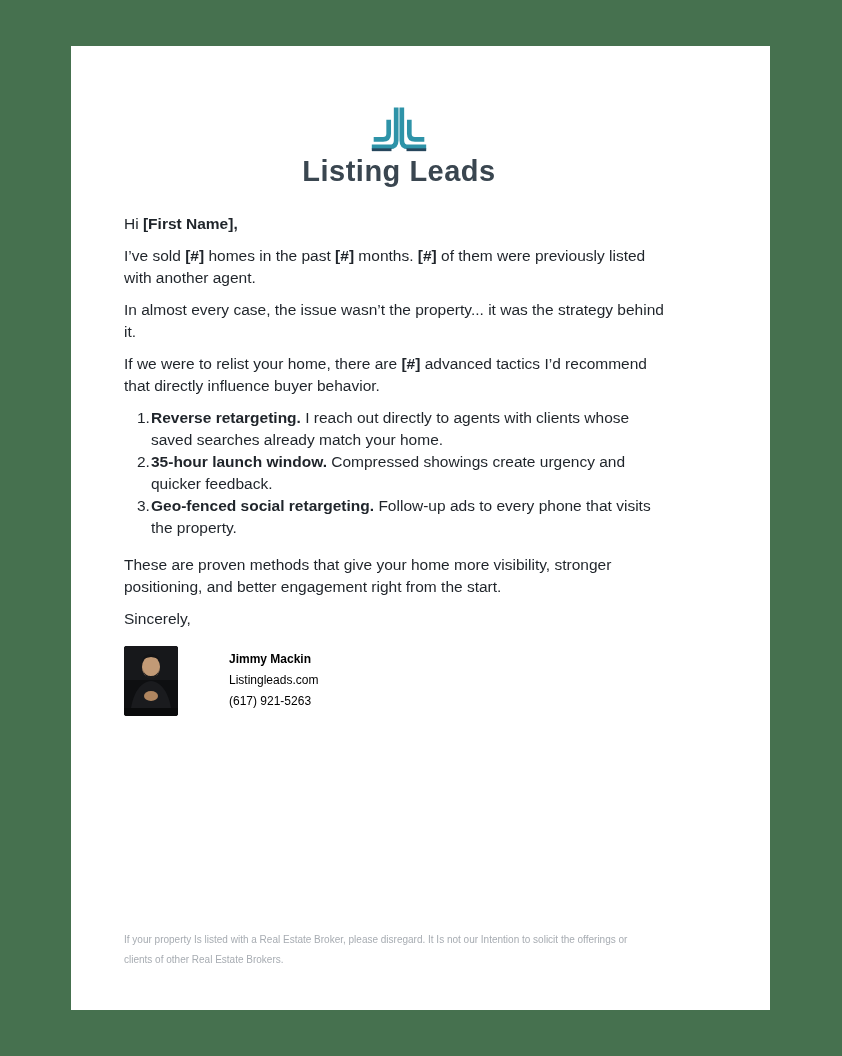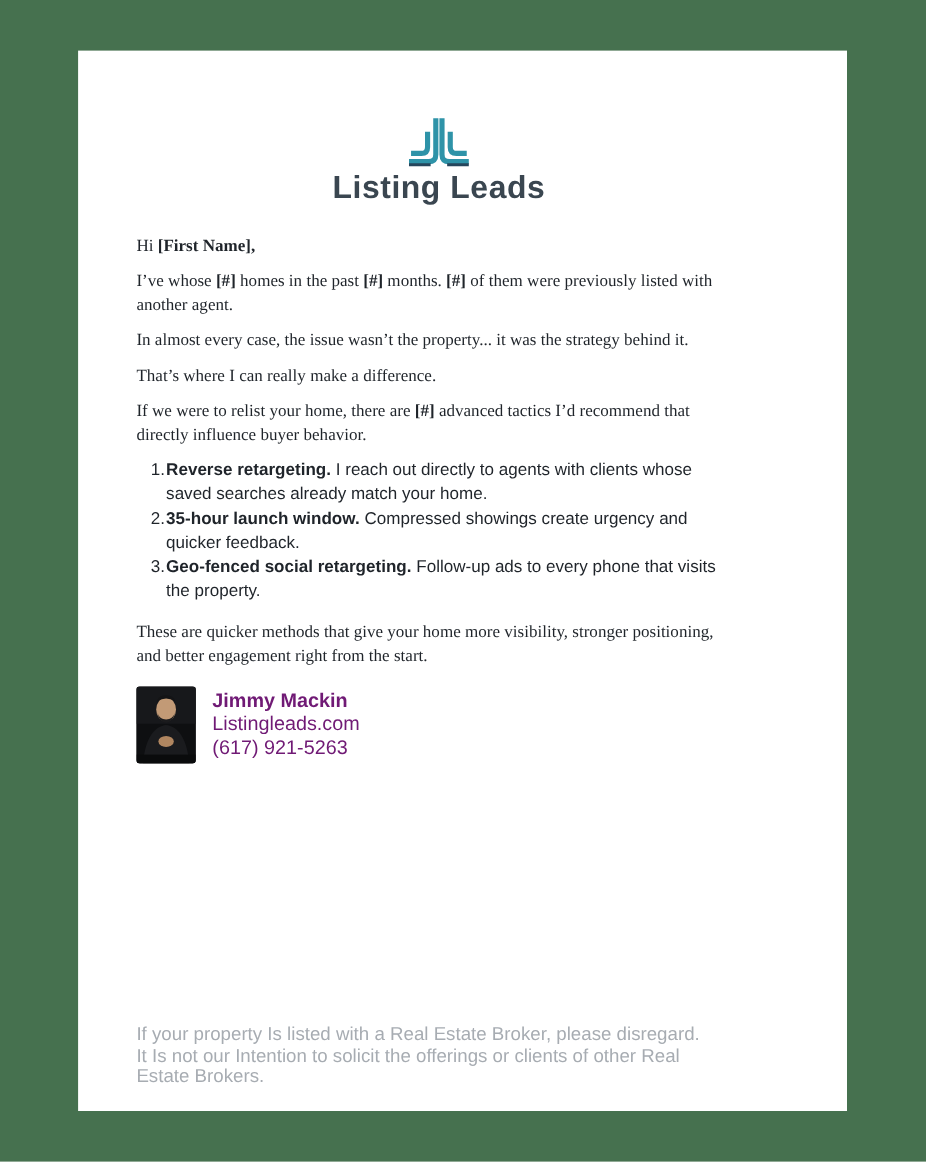--- a/index.html
+++ b/index.html
@@ -28,21 +28,21 @@
     letter-spacing: 0.5px;
     color: #3A4650;
     line-height: 32px;
   }
   .letter {
     margin-top: 26px;
     font-size: 15.5px;
     line-height: 22px;
     color: #1F242A;
   }
-  .letter p { margin: 0 0 10px 0; font-family: Liberation Serif, serif; }
+  .letter p { margin: 0 0 10px 0; }
   .letter strong { font-weight: bold; }
   ol.tactics {
     list-style: none;
     margin: 5px 0 15px 0;
     padding: 0 0 0 13px;
   }
   ol.tactics li { display: flex; }
   ol.tactics .marker { min-width: 14px; flex: 0 0 auto; }
   .signature {
     display: flex;
@@ -51,31 +51,32 @@
     margin-top: 16px;
   }
   .sig-photo {
     width: 54px; height: 70px;
     border-radius: 3px;
     overflow: hidden;
     background: #101113;
     flex: 0 0 auto;
   }
   .sig-text {
-    font-size: 18px;
+    font-size: 12px;
     line-height: 21px;
-    color: #701a75;
+    color: #000000;
     padding-top: 3px;
+    margin-left: 36px;
   }
   .sig-name { font-weight: bold; }
   .footer {
     position: absolute;
     left: 53px; top: 884px;
     width: 516px;
-    font-size: 17px;
+    font-size: 10px;
     line-height: 19.5px;
     color: #A7ACB2;
   }
 </style>
 </head>
 <body style="background: rgb(70, 113, 79);">
 
 <div class="paper">
   <div class="content">
 
@@ -89,39 +90,39 @@
         <path d="M21 16 V31 Q21 37 15 37 H5" fill="none" stroke-width="5" stroke="#2E93A8"></path>
 
         <path d="M40 48 H61" fill="none" stroke-width="3" stroke="#26465C"></path>
         <path d="M24 48 H3" fill="none" stroke-width="3" stroke="#26465C"></path>
       </svg>
       <div class="wordmark">Listing Leads</div>
     </div>
 
     <div class="letter">
         <p><span>Hi </span><strong>[First Name],</strong></p>
-        <p><span>I’ve whose </span><strong>[#]</strong><span> homes in the past </span><strong>[#]</strong><span> months. </span><strong>[#]</strong><span> of them were previously listed with another agent.</span></p>
+        <p><span>I’ve sold </span><strong>[#]</strong><span> homes in the past </span><strong>[#]</strong><span> months. </span><strong>[#]</strong><span> of them were previously listed with another agent.</span></p>
         <p><span>In almost every case, the issue wasn’t the property... it was the strategy behind it.</span></p>
-        <p><span>That’s where I can really make a difference.</span></p>
         <p><span>If we were to relist your home, there are </span><strong>[#]</strong><span> advanced tactics I’d recommend that directly influence buyer behavior.</span></p>
         <ol class="tactics">
           <li>
             <span class="marker">1.</span>
             <span class="li-text"><strong>Reverse retargeting.</strong><span> I reach out directly to agents with clients whose saved searches already match your home.</span></span>
           </li>
           <li>
             <span class="marker">2.</span>
             <span class="li-text"><strong>35-hour launch window.</strong><span> Compressed showings create urgency and quicker feedback.</span></span>
           </li>
           <li>
             <span class="marker">3.</span>
             <span class="li-text"><strong>Geo-fenced social retargeting.</strong><span> Follow-up ads to every phone that visits the property.</span></span>
           </li>
         </ol>
-        <p><span>These are quicker methods that give your home more visibility, stronger positioning, and better engagement right from the start.</span></p>
+        <p><span>These are proven methods that give your home more visibility, stronger positioning, and better engagement right from the start.</span></p>
+        <p><span>Sincerely,</span></p>
       </div>
 
     <div class="signature">
       <div class="sig-photo">
         <svg width="54" height="70" viewBox="0 0 54 70">
           <rect width="54" height="70" fill="#0E0F11"></rect>
           <rect width="54" height="34" fill="#17181B"></rect>
           <ellipse cx="27" cy="21" rx="9" ry="11" fill="#C29A76"></ellipse>
           <path d="M18 18 Q18 8 27 8 Q36 8 36 18 L36 16 Q36 12 27 11 Q18 12 18 16 Z" fill="#141416"></path>
           <path d="M19 24 Q21 33 27 33 Q33 33 35 24 Q33 30 27 30 Q21 30 19 24 Z" fill="#1B1B1D"></path>

